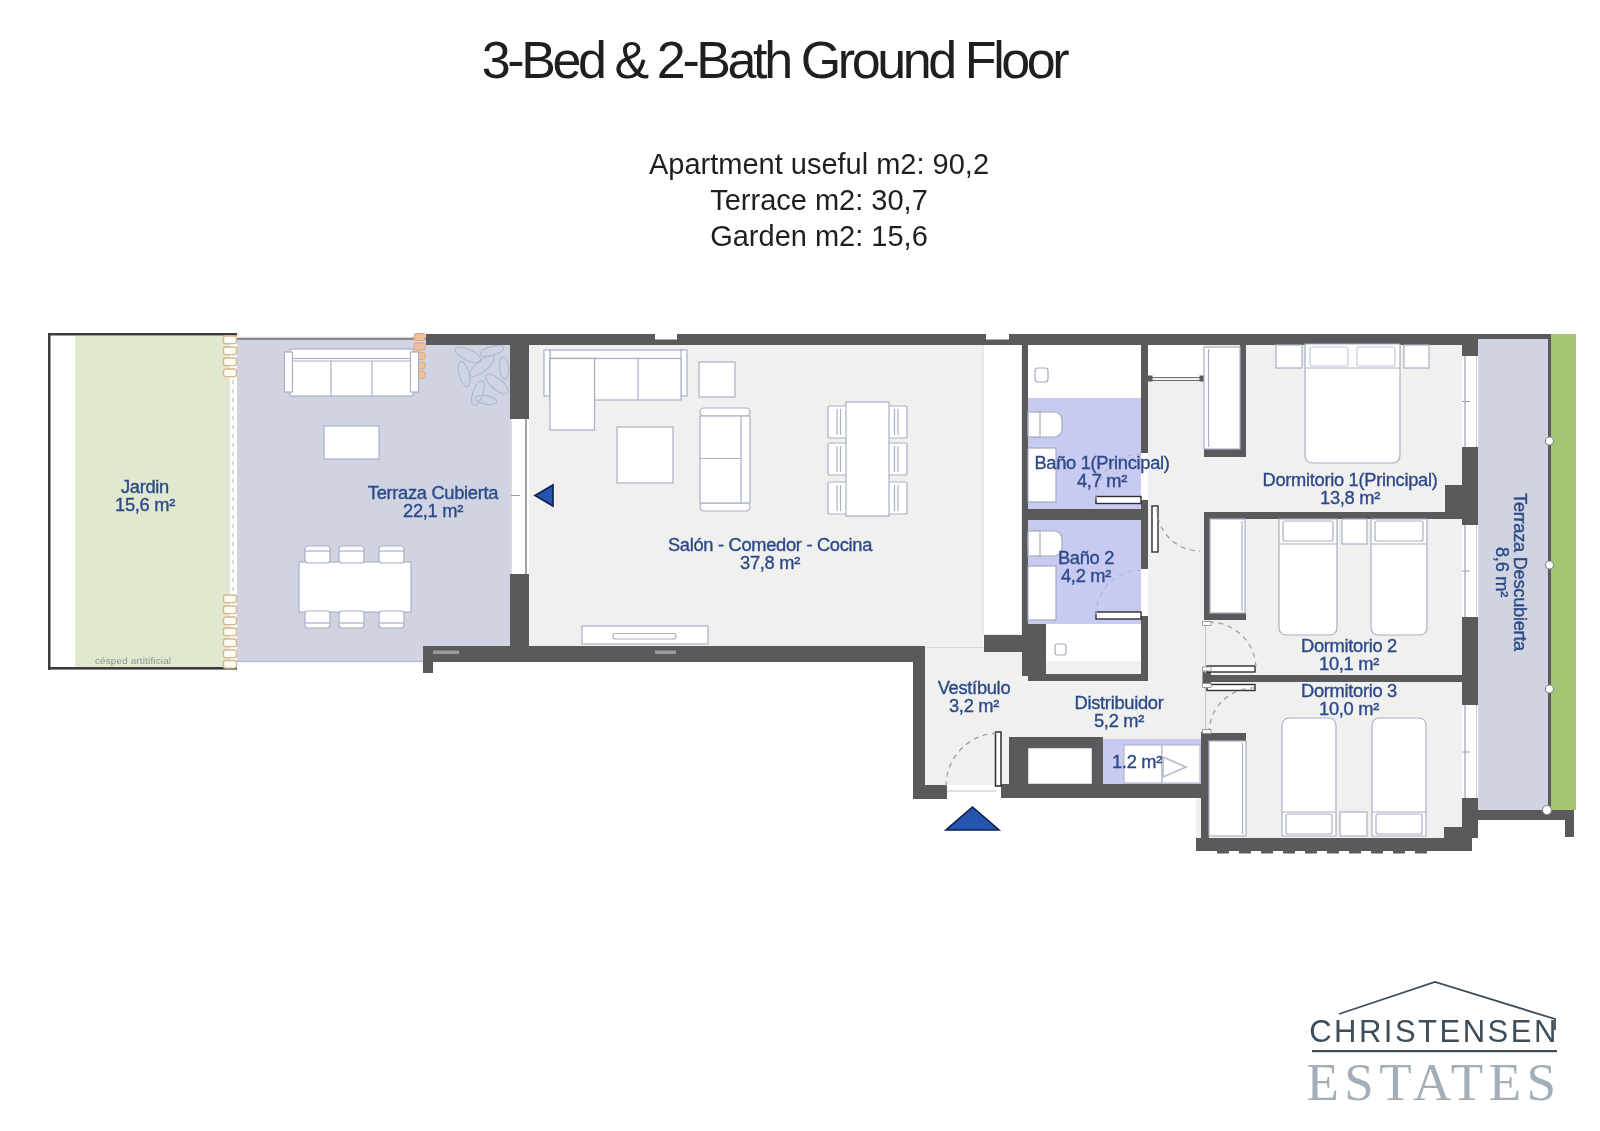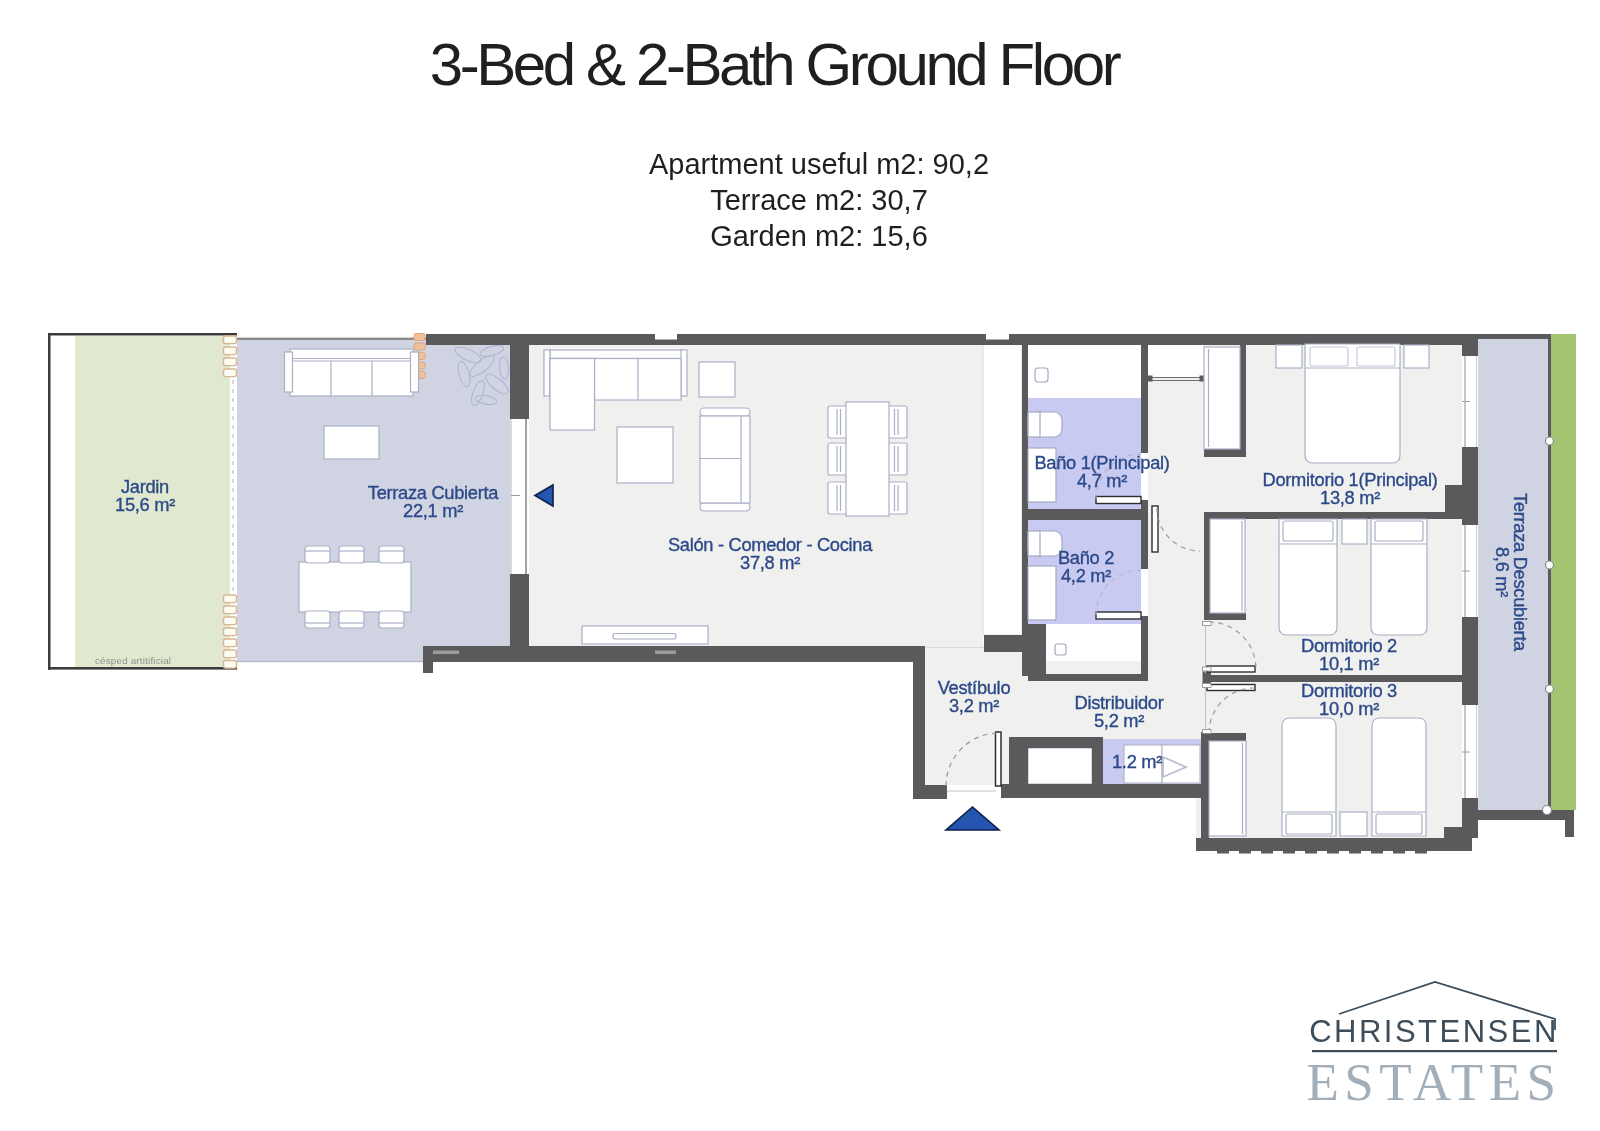--- a/index.html
+++ b/index.html
@@ -1,19 +1,19 @@
 <!DOCTYPE html>
 <html><head>
 <meta charset="utf-8">
 <style>
   html,body{margin:0;padding:0;width:1600px;height:1131px;background:#ffffff;overflow:hidden;
     font-family:"Liberation Sans", sans-serif;}
   #page{position:relative;width:1600px;height:1131px;}
   #title{position:absolute;left:0;top:30px;width:1548px;text-align:center;
-    font-size:60px;color:#1f1f1f;letter-spacing:-3.4px;}
+    font-size:52px;color:#1f1f1f;letter-spacing:-3.4px;}
   #subtitle{position:absolute;left:0;top:146px;width:1638px;text-align:center;
     font-size:29px;line-height:36px;color:#1f1f1f;}
 </style>
 </head>
 <body>
 <div id="page">
 
 <div id="title">3-Bed &amp; 2-Bath Ground Floor</div>
 
 <div id="subtitle">Apartment useful m2: 90,2<br>Terrace m2: 30,7<br>Garden m2: 15,6</div>

